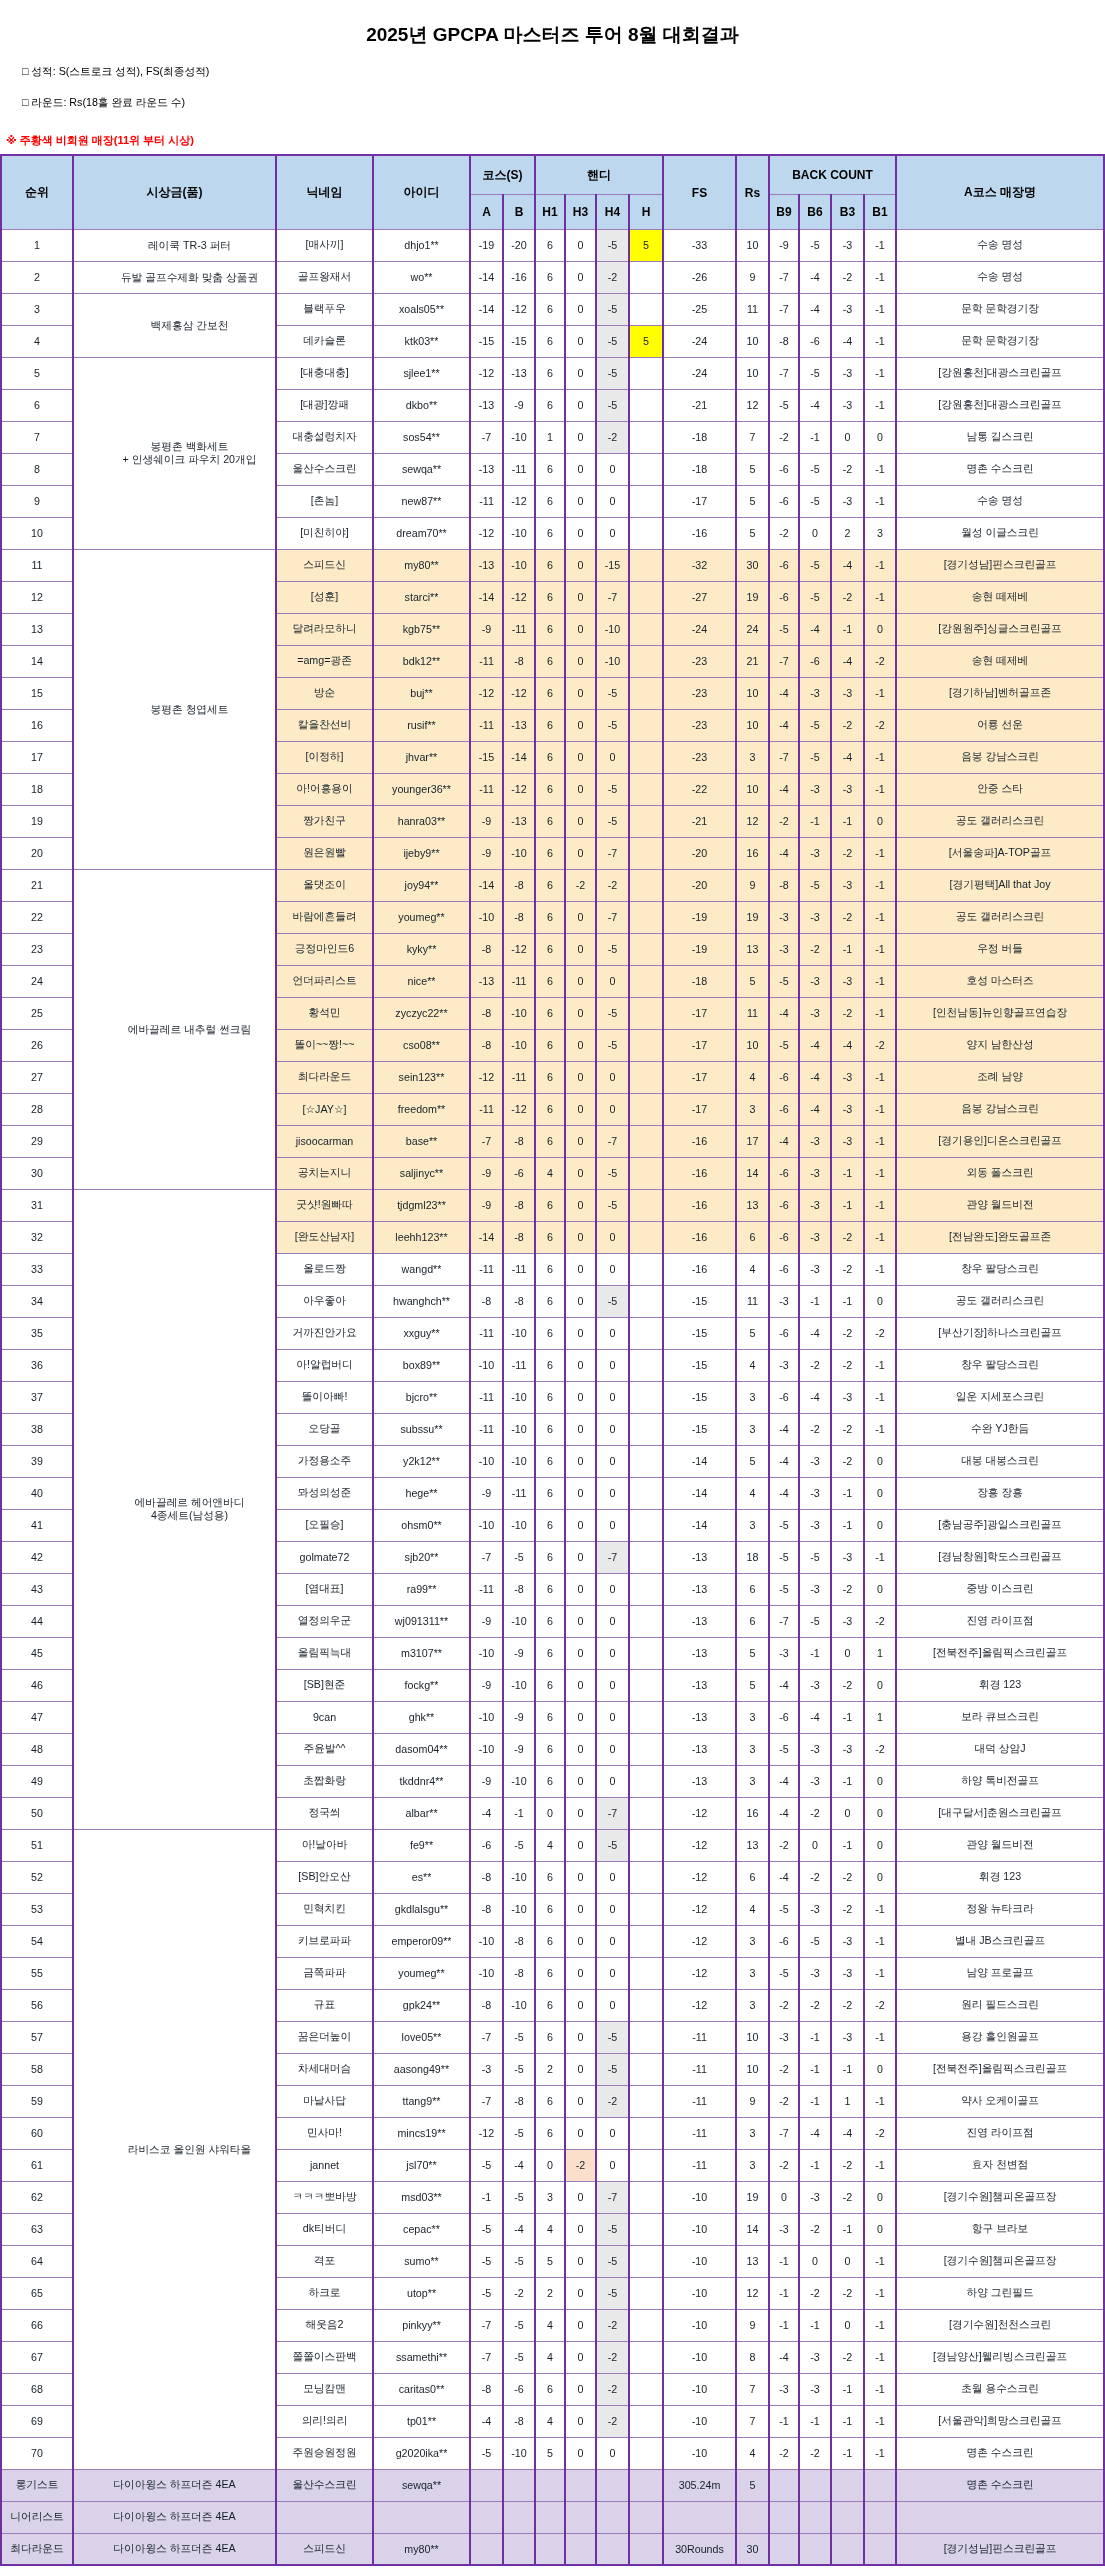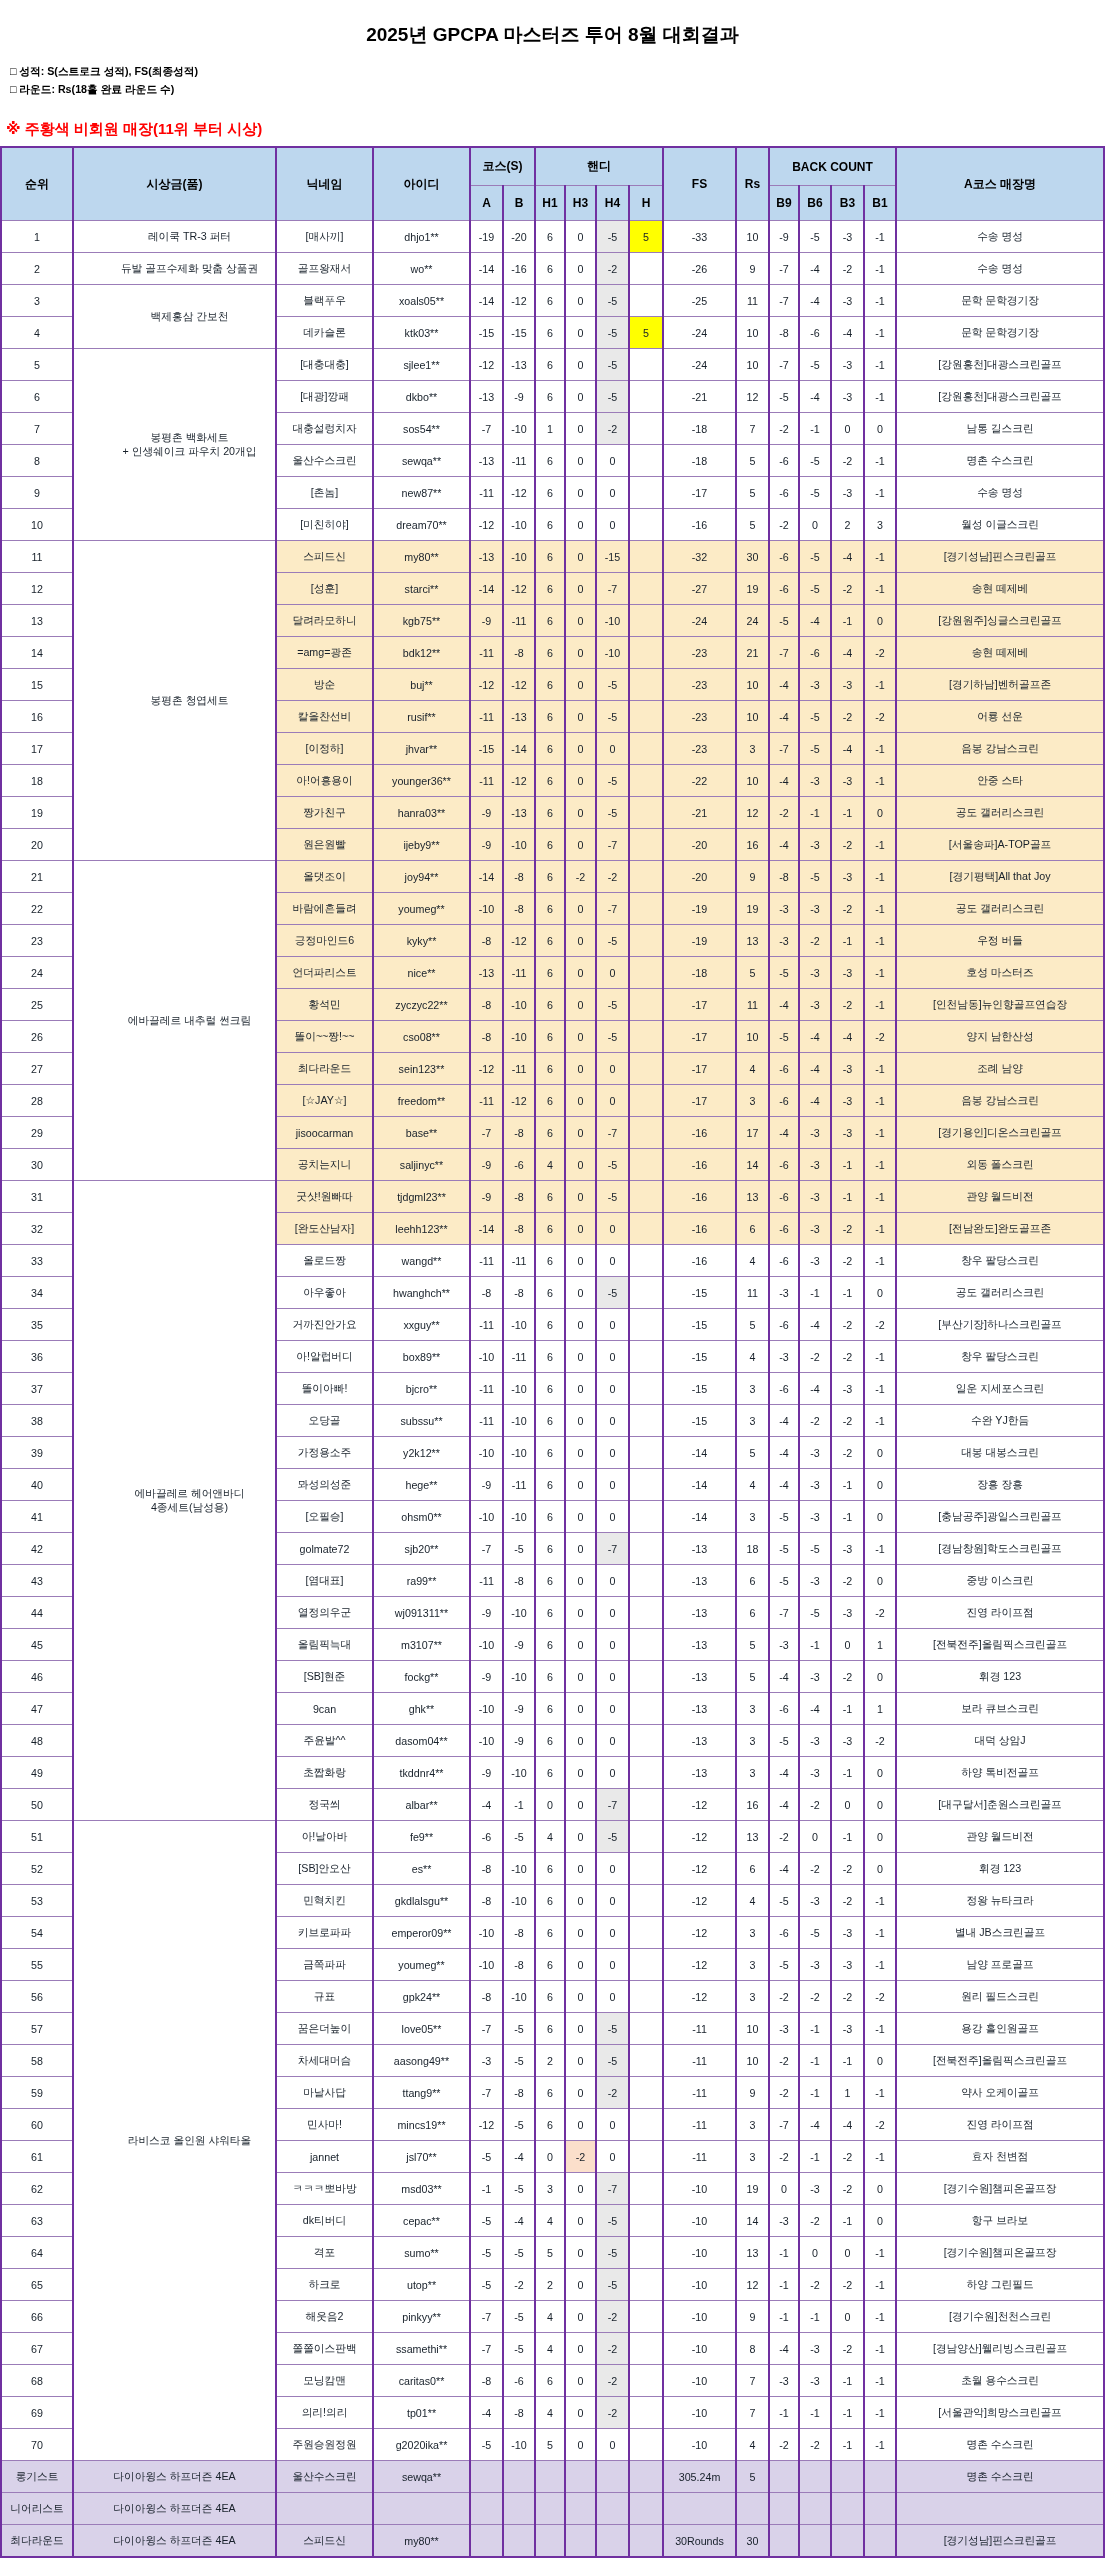--- a/index.html
+++ b/index.html
@@ -1,20 +1,20 @@
 <!DOCTYPE html>
 <html><head>
 <meta charset="utf-8">
 <style>
   html,body { margin:0; padding:0; background:#ffffff; }
   body { width:1105px; font-family:"Liberation Sans","DejaVu Sans",sans-serif; color:#1a1a1a; }
   .title { text-align:center; font-weight:bold; font-size:19px; padding-top:22px; margin:0 0 15.6px 0; color:#000; }
   .legend { margin:15.6px 0 0 5.9px; font-size:10.7px; line-height:14.6px; color:#000; }
-  .legend div { margin:4px;font-weight:bold; }
-  .note { margin:23.4px 0 6.8px 5.9px; font-size:15px; font-weight:bold; color:#FF0000; }
+  .legend div { margin:16px; }
+  .note { margin:23.4px 0 6.8px 5.9px; font-size:11px; font-weight:bold; color:#FF0000; }
   table { border-collapse:collapse; table-layout:fixed; width:1105px; border:2px solid #7030A0; }
   th,td {
     border-left:2px solid #7030A0; border-right:2px solid #7030A0;
     border-top:1px solid #9b7cb8; border-bottom:1px solid #9b7cb8;
     text-align:center; vertical-align:middle; overflow:hidden;
     white-space:nowrap; padding:0 2px; box-sizing:border-box;
   }
   th { background:#BDD7EE; font-weight:bold; font-size:12px; color:#000; }
   .hrow1 th { height:39px; }
   .hrow2 th { height:35px; }

